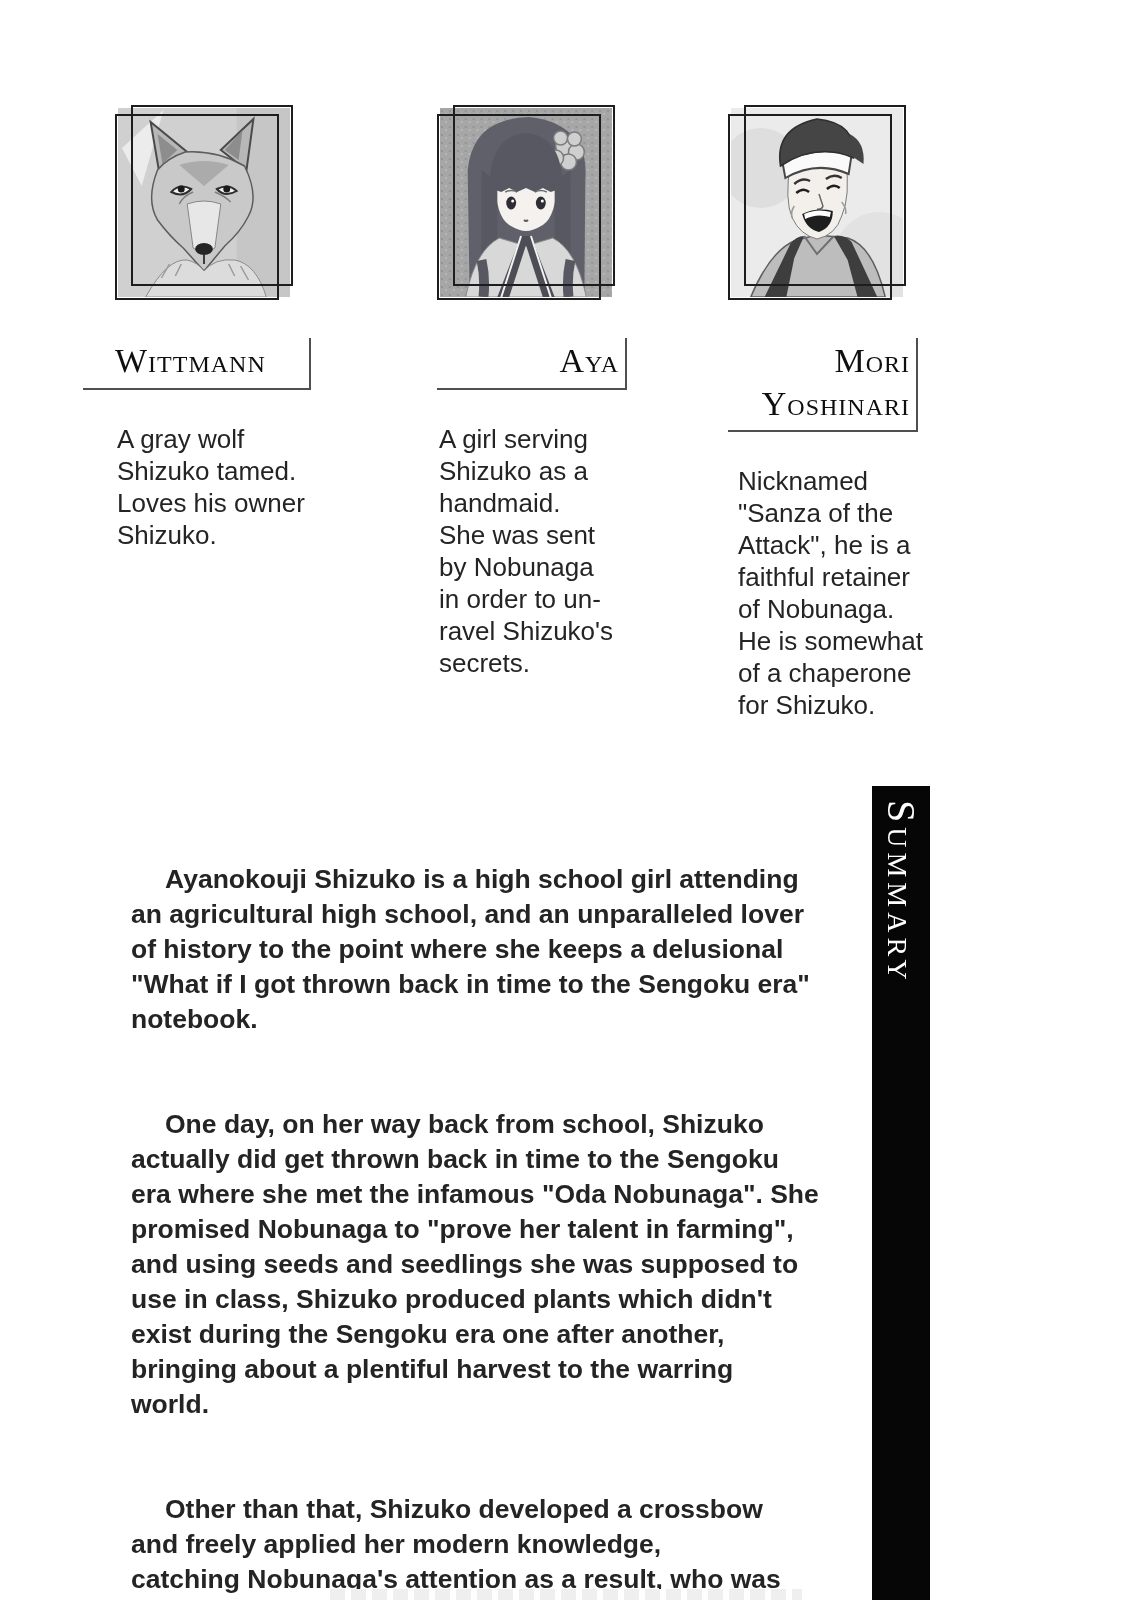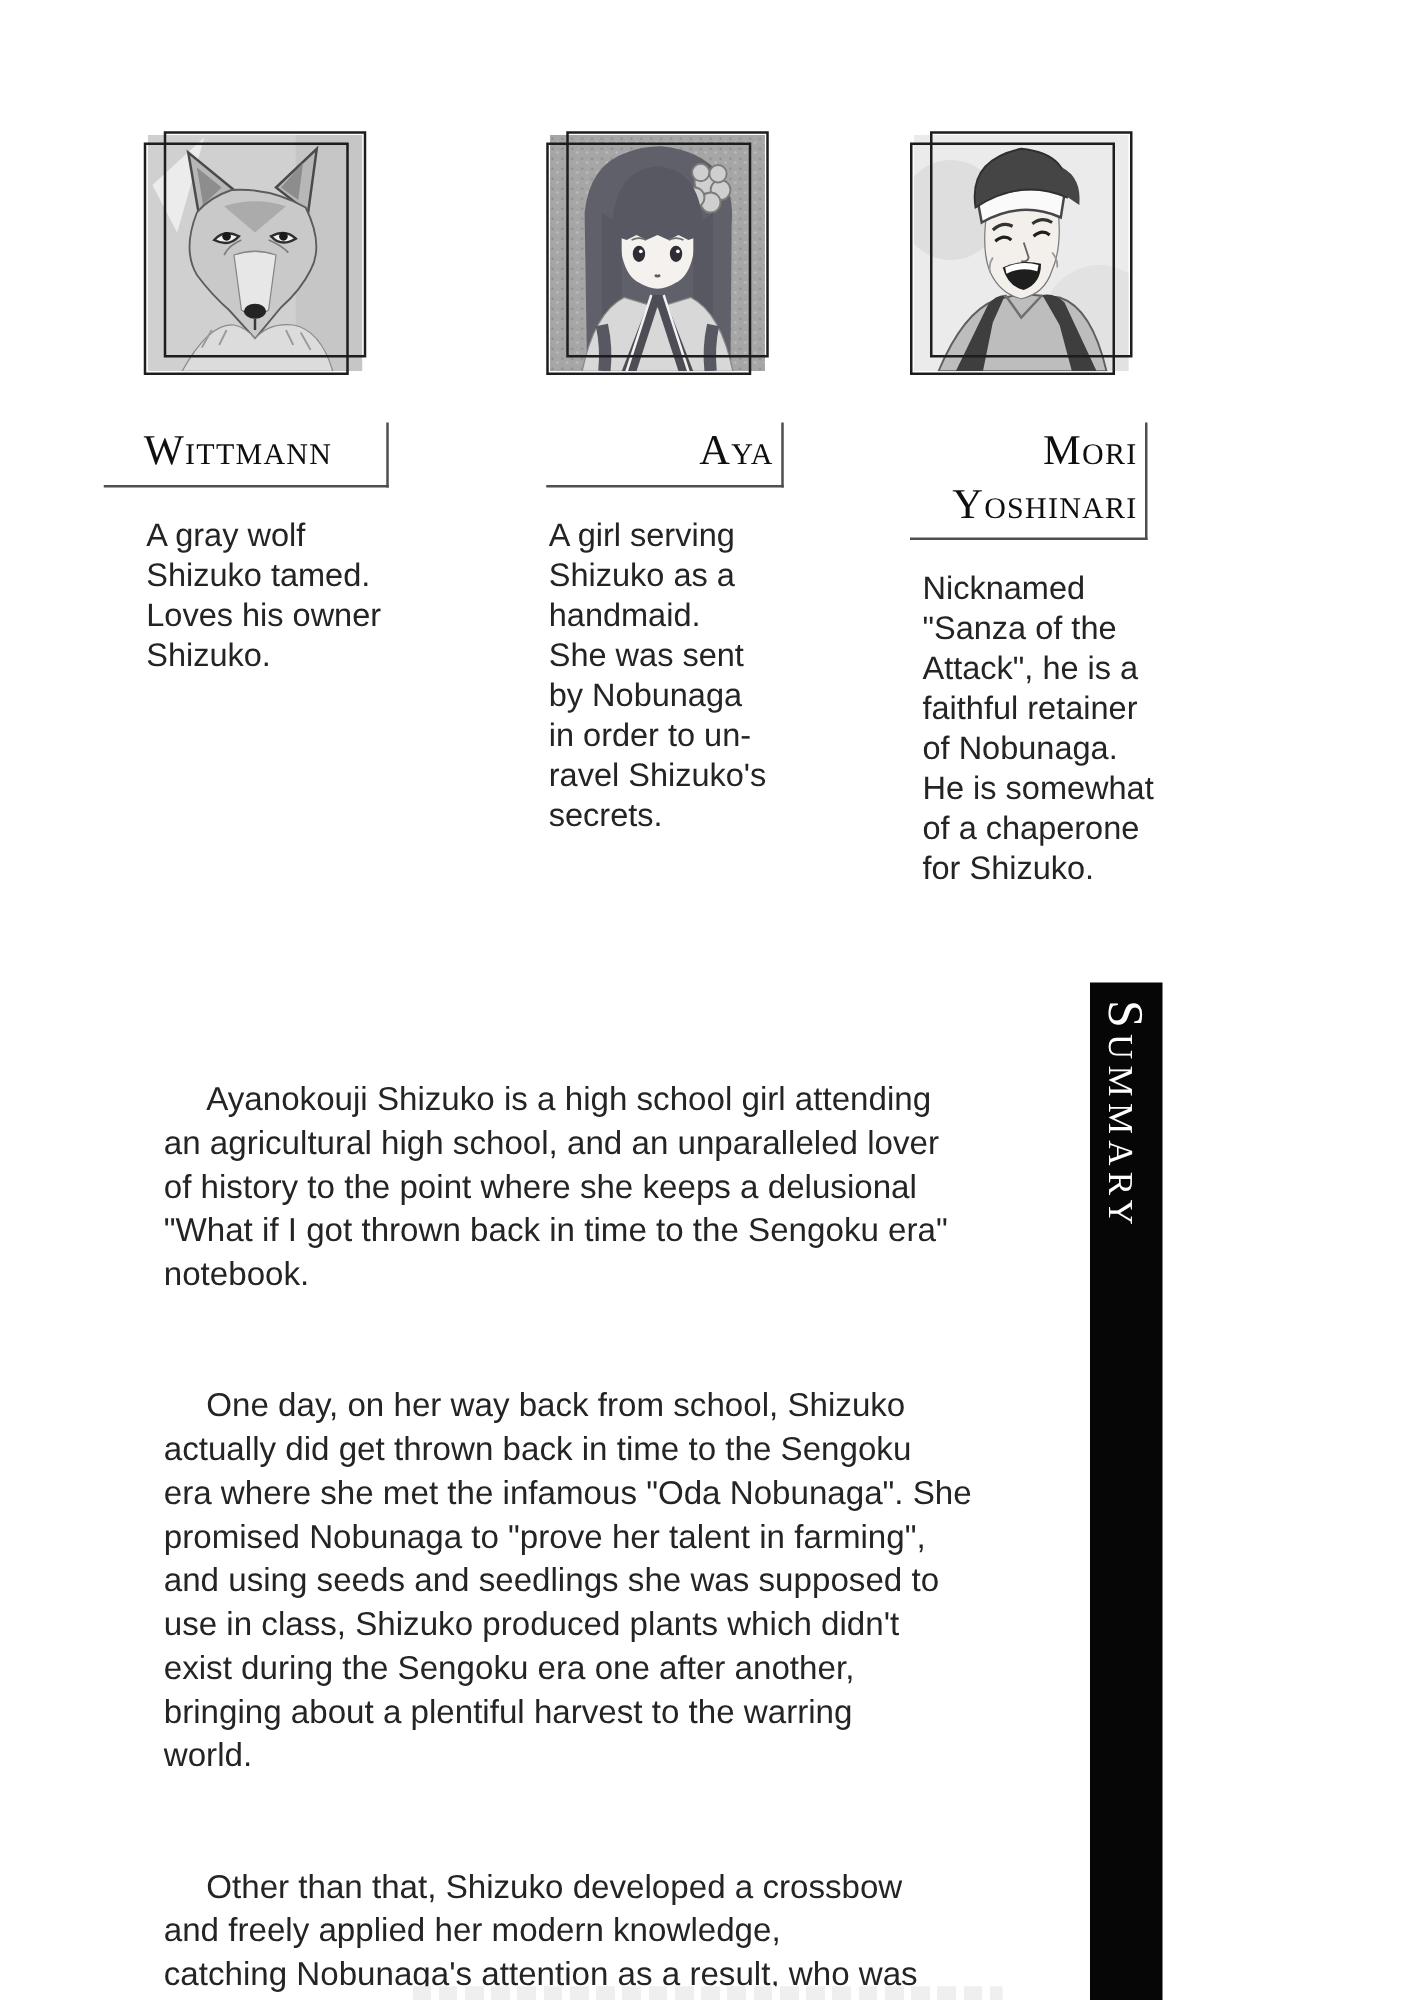--- a/index.html
+++ b/index.html
@@ -27,32 +27,32 @@
     color:var(--heading,#0f0f0f);
     border-bottom:2px solid var(--rule,#555);
     border-right:2px solid var(--rule,#555);
     padding:2px 6px 5px 0;
     white-space:pre;
   }
   .name-left{text-align:left; margin-left:-32px; margin-right:-16px; padding-left:32px;}
   .name-right{text-align:right; margin-right:-10px;}
   
   .char-desc{
-    margin-top:22px; padding-left:2px;
+    margin-top:33px; padding-left:2px;
     font-size:26px; line-height:32px; white-space:pre;
     color:var(--text,#242424);
   }
   .col3 .char-desc{padding-left:10px;}
   
   .summary-text{
     position:absolute; left:131px; top:792px; width:730px;
     font-size:26.5px; line-height:35px; white-space:pre;
     color:var(--text,#242424);
   }
-  .summary-text p{margin:0; text-indent:34px;}
+  .summary-text p{margin:0; text-indent:34px;font-weight:bold;}
   .summary-bar{
     position:absolute; left:872px; top:786px; width:58px; height:814px;
     background:var(--summary-bar-bg,#060606);
     display:flex; justify-content:center; align-items:flex-start;
   }
   .summary-label{
     writing-mode:vertical-rl;
     font-family:"Liberation Serif","DejaVu Serif",serif;
     font-variant:small-caps;
     font-size:40px; letter-spacing:5px;

